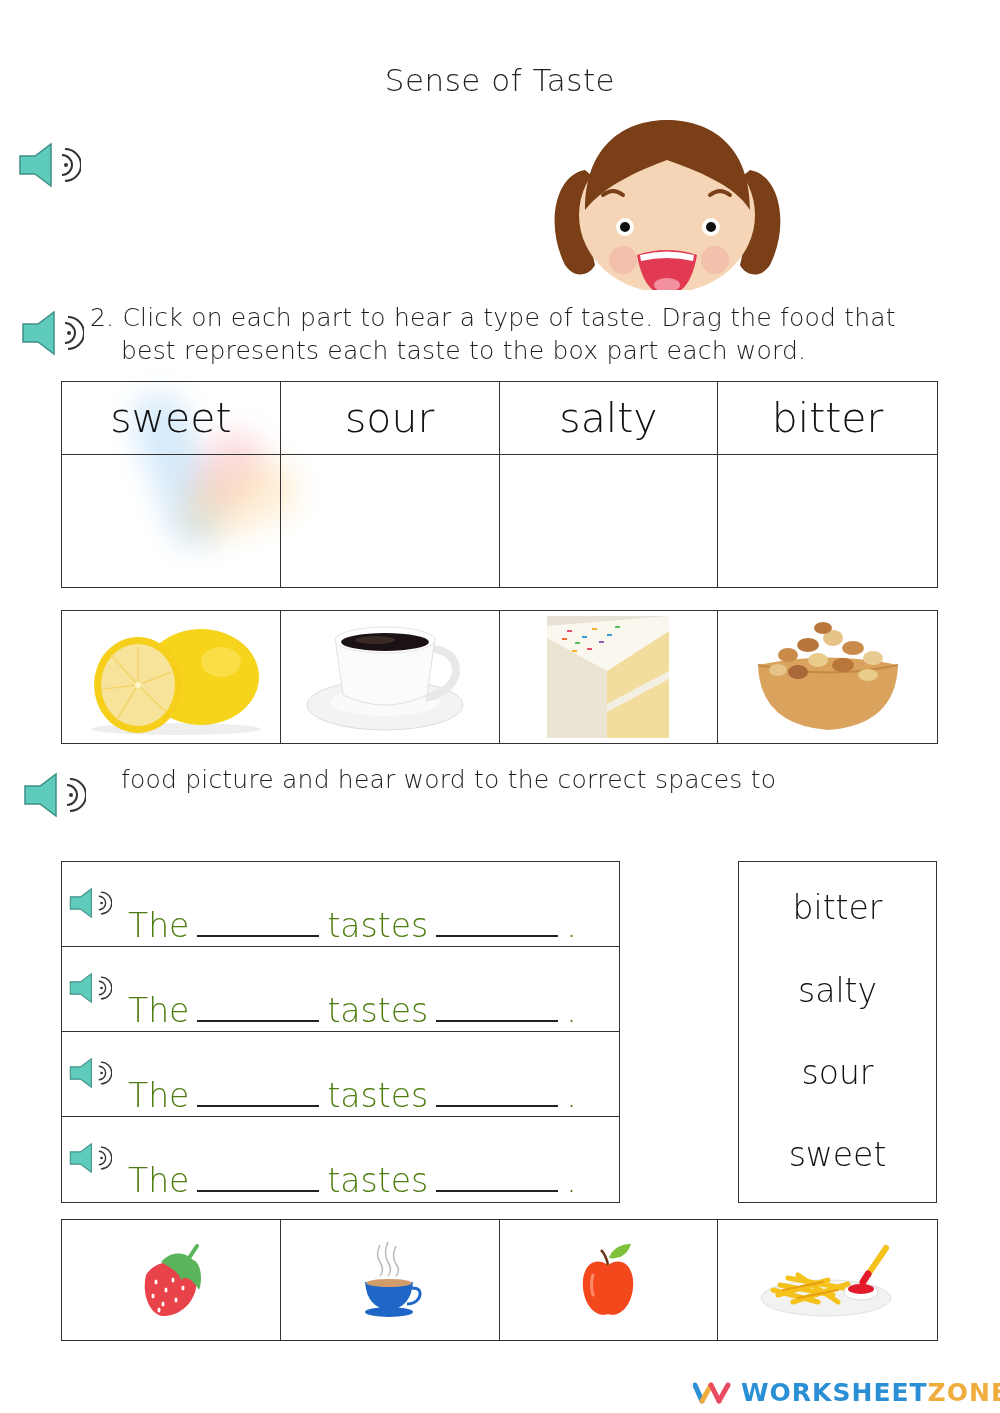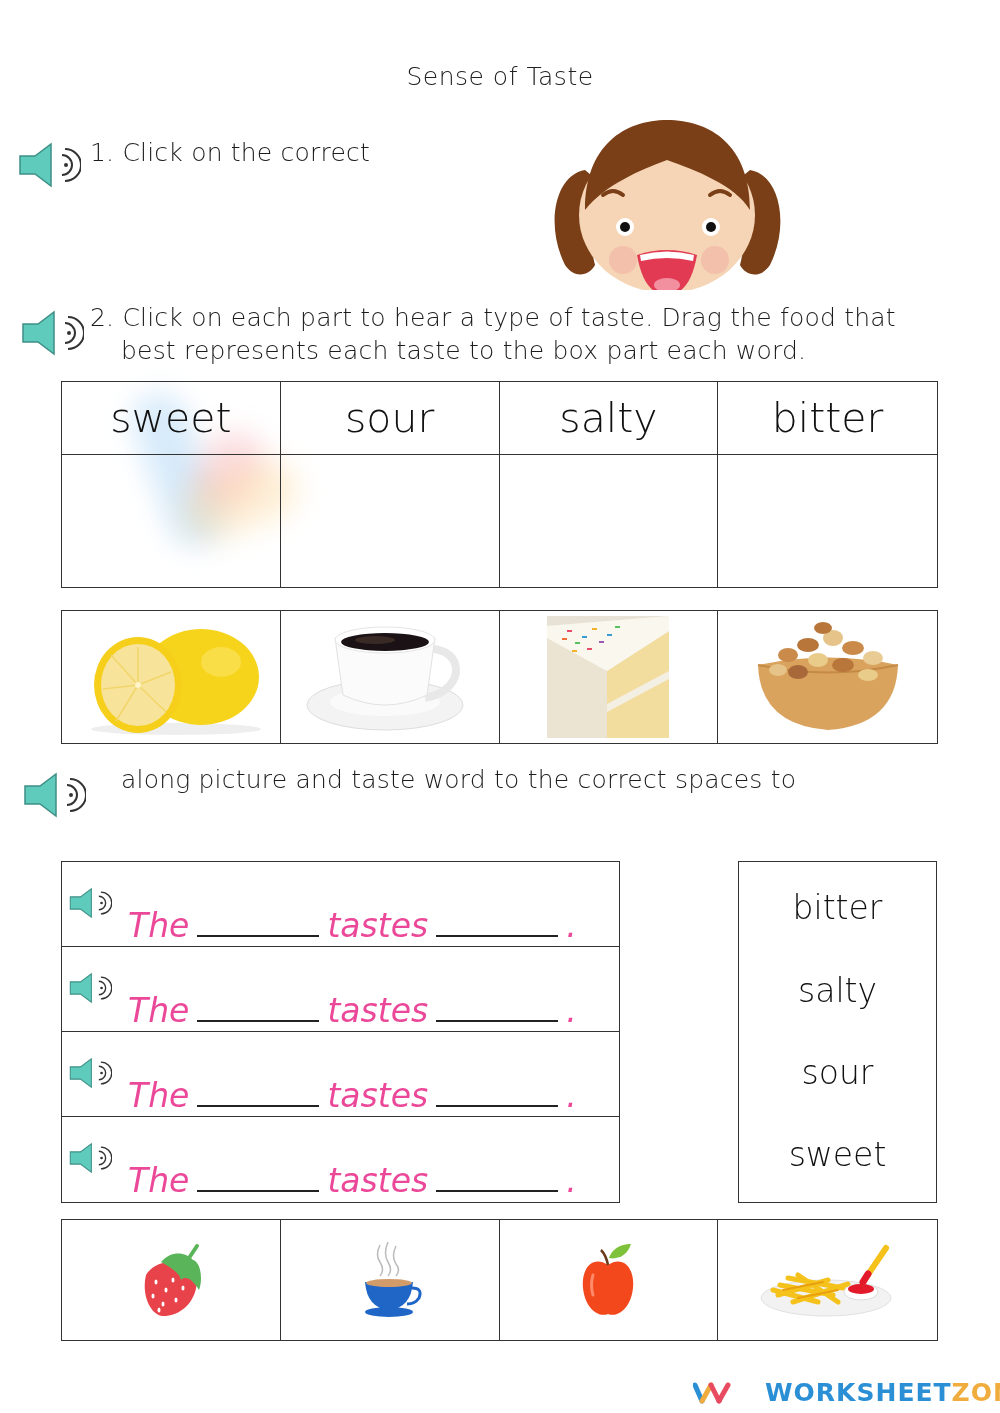--- a/index.html
+++ b/index.html
@@ -4,21 +4,21 @@
 <style>
   * { box-sizing: border-box; margin: 0; padding: 0; }
   html, body { width: 1000px; height: 1413px; background: #ffffff; overflow: hidden; }
   body { position: relative; font-family: "DejaVu Sans", "Liberation Sans", sans-serif; color: #1a1a1a; }
 
   .abs { position: absolute; }
 
   
   .wm { position: absolute; border-radius: 30px; filter: blur(14px); opacity: .35; }
 
-  .title { left: 0; width: 1000px; top: 62px; text-align: center; font-size: 25px; font-weight: 300; letter-spacing: .5px; color: #222; }
+  .title { left: 0; width: 1000px; top: 62px; text-align: center; font-size: 31px; font-weight: 300; letter-spacing: .5px; color: #222; }
 
   .speaker { position: absolute; cursor: pointer; }
   .speaker svg { display: block; }
 
   .instr { position: absolute; font-size: 25px; line-height: 33px; color: #1c1c1c; font-weight: 300; letter-spacing: .2px; }
   .instr .line { display: block; white-space: nowrap; }
   .instr .indent { padding-left: 31px; }
 
   
   .grid4 { position: absolute; left: 61px; width: 877px; border: 1.5px solid #333; display: grid; grid-template-columns: repeat(4, 1fr); }
@@ -28,21 +28,21 @@
   .drop { height: 132px; }
 
   .food-cell { height: 132px; display: flex; align-items: center; justify-content: center; overflow: hidden; cursor: grab; }
   .icon-cell { height: 120px; display: flex; align-items: center; justify-content: center; cursor: grab; }
 
   
   .sentences { position: absolute; left: 61px; top: 861px; width: 559px; border: 1.5px solid #333; }
   .sentence-row { height: 85px; position: relative; border-bottom: 1.5px solid #333; }
   .sentence-row:last-child { border-bottom: none; }
   .sentence-row .speaker { left: 6px; top: 24px; }
-  .sentence-text { position: absolute; left: 66px; top: 44px; font-size: 33px; font-weight: 300; color: #ec4899; white-space: nowrap; font-style: italic; }
+  .sentence-text { position: absolute; left: 66px; top: 44px; font-size: 33px; font-weight: 300; color: #4d7c0f; white-space: nowrap; }
   .blank { display: inline-block; width: 122px; border-bottom: 2px solid #222; height: 30px; vertical-align: baseline; margin: 0 8px; cursor: pointer; }
 
   .wordbank { position: absolute; left: 738px; top: 861px; width: 199px; height: 342px; border: 1.5px solid #333; }
   .bank-word { position: absolute; left: 0; width: 100%; text-align: center; font-size: 33px; font-weight: 300; color: #111; cursor: grab; }
 
   .logo { position: absolute; left: 693px; top: 1378px; display: flex; align-items: center; gap: 10px; }
   .logo-text { font-size: 25px; font-weight: 700; letter-spacing: 1px; }
 </style>
 </head>
 <body>
@@ -55,21 +55,20 @@
 
 <div class="speaker" style="left:17px;top:140px;">
   <svg width="64" height="50" viewBox="0 0 64 50">
     <path d="M3 16 H18 L34 4 V46 L18 34 H3 Z" fill="#5ecbbd" stroke="#3e8f86" stroke-width="1.5"></path>
     <circle cx="49" cy="25" r="2" fill="#333"></circle>
     <path d="M45 15 A10 10 0 0 1 45 35" fill="none" stroke="#333" stroke-width="2"></path>
     <path d="M48 9 A16 16 0 0 1 48 41" fill="none" stroke="#333" stroke-width="2"></path>
   </svg>
 </div>
 <div class="instr" style="left:90px;top:136px;">
-  <span class="line"><span>1.</span> <span>Click on the correct</span></span>
 </div>
 
 <div class="abs" style="left:545px;top:115px;cursor:pointer;">
   <svg width="245" height="175" viewBox="0 0 245 175">
     <path d="M40 55 C10 60 0 110 20 150 C30 165 45 160 50 150 C42 120 50 90 58 70 Z" fill="#7a3f17"></path>
     <path d="M205 55 C235 60 245 110 225 150 C215 165 200 160 195 150 C203 120 195 90 187 70 Z" fill="#7a3f17"></path>
     <circle cx="61" cy="80" r="5" fill="#e7b341"></circle>
     <circle cx="184" cy="80" r="5" fill="#e7b341"></circle>
     <ellipse cx="122" cy="100" rx="88" ry="78" fill="#f5d5b5"></ellipse>
     <path d="M40 95 C40 30 80 5 122 5 C165 5 205 30 205 95 C190 70 150 55 122 45 C95 55 60 70 40 95 Z" fill="#7a3f17"></path>
@@ -186,21 +185,21 @@
 
 <div class="speaker" style="left:22px;top:770px;">
   <svg width="64" height="50" viewBox="0 0 64 50">
     <path d="M3 16 H18 L34 4 V46 L18 34 H3 Z" fill="#5ecbbd" stroke="#3e8f86" stroke-width="1.5"></path>
     <circle cx="49" cy="25" r="2" fill="#333"></circle>
     <path d="M45 15 A10 10 0 0 1 45 35" fill="none" stroke="#333" stroke-width="2"></path>
     <path d="M48 9 A16 16 0 0 1 48 41" fill="none" stroke="#333" stroke-width="2"></path>
   </svg>
 </div>
 <div class="instr" style="left:90px;top:763px;">
-  <span class="line indent">along picture and taste word to the correct spaces to</span>
+  <span class="line indent">food picture and hear word to the correct spaces to</span>
 </div>
 
 <div class="sentences">
   <div class="sentence-row">
     <div class="speaker">
       <svg width="44" height="34" viewBox="0 0 64 50">
           <path d="M3 16 H18 L34 4 V46 L18 34 H3 Z" fill="#5ecbbd" stroke="#3e8f86" stroke-width="1.5"></path>
           <circle cx="49" cy="25" r="2" fill="#333"></circle>
           <path d="M45 15 A10 10 0 0 1 45 35" fill="none" stroke="#333" stroke-width="2"></path>
           <path d="M48 9 A16 16 0 0 1 48 41" fill="none" stroke="#333" stroke-width="2"></path>
@@ -313,15 +312,15 @@
 </div>
 
 <div class="logo">
   <svg width="38" height="22" viewBox="0 0 38 22">
     <path d="M2 3 L9 19" stroke="#2b8fd6" stroke-width="5" stroke-linecap="round"></path>
     <path d="M9 19 L18 3" stroke="#f0ac3c" stroke-width="5" stroke-linecap="round"></path>
     <path d="M18 3 L26 19" stroke="#e84a5f" stroke-width="5" stroke-linecap="round"></path>
     <path d="M26 19 L35 3" stroke="#e84a5f" stroke-width="5" stroke-linecap="round"></path>
   </svg>
   <span class="logo-text">
-    <span style="color:#2b8fd6;margin-left:24px;">WORKSHEET</span><span style="color:#f0ac3c;">ZONE</span>
+    <span style="color:#2b8fd6;">WORKSHEET</span><span style="color:#f0ac3c;">ZONE</span>
   </span>
 </div>
 
 </body></html>

